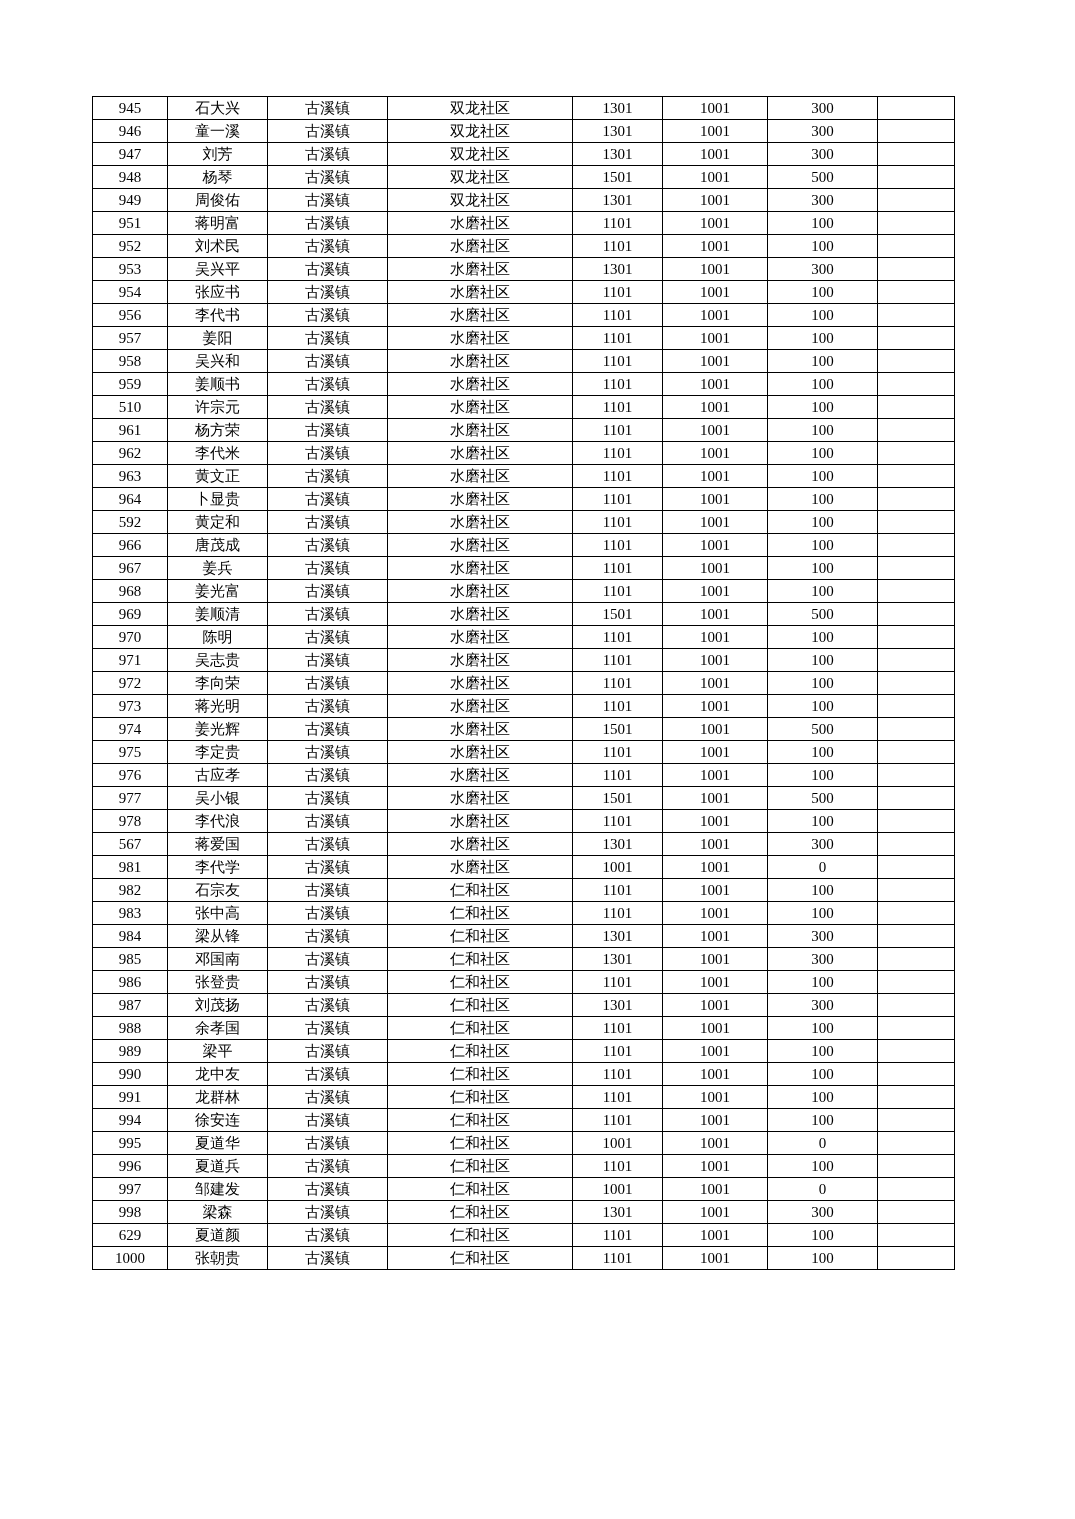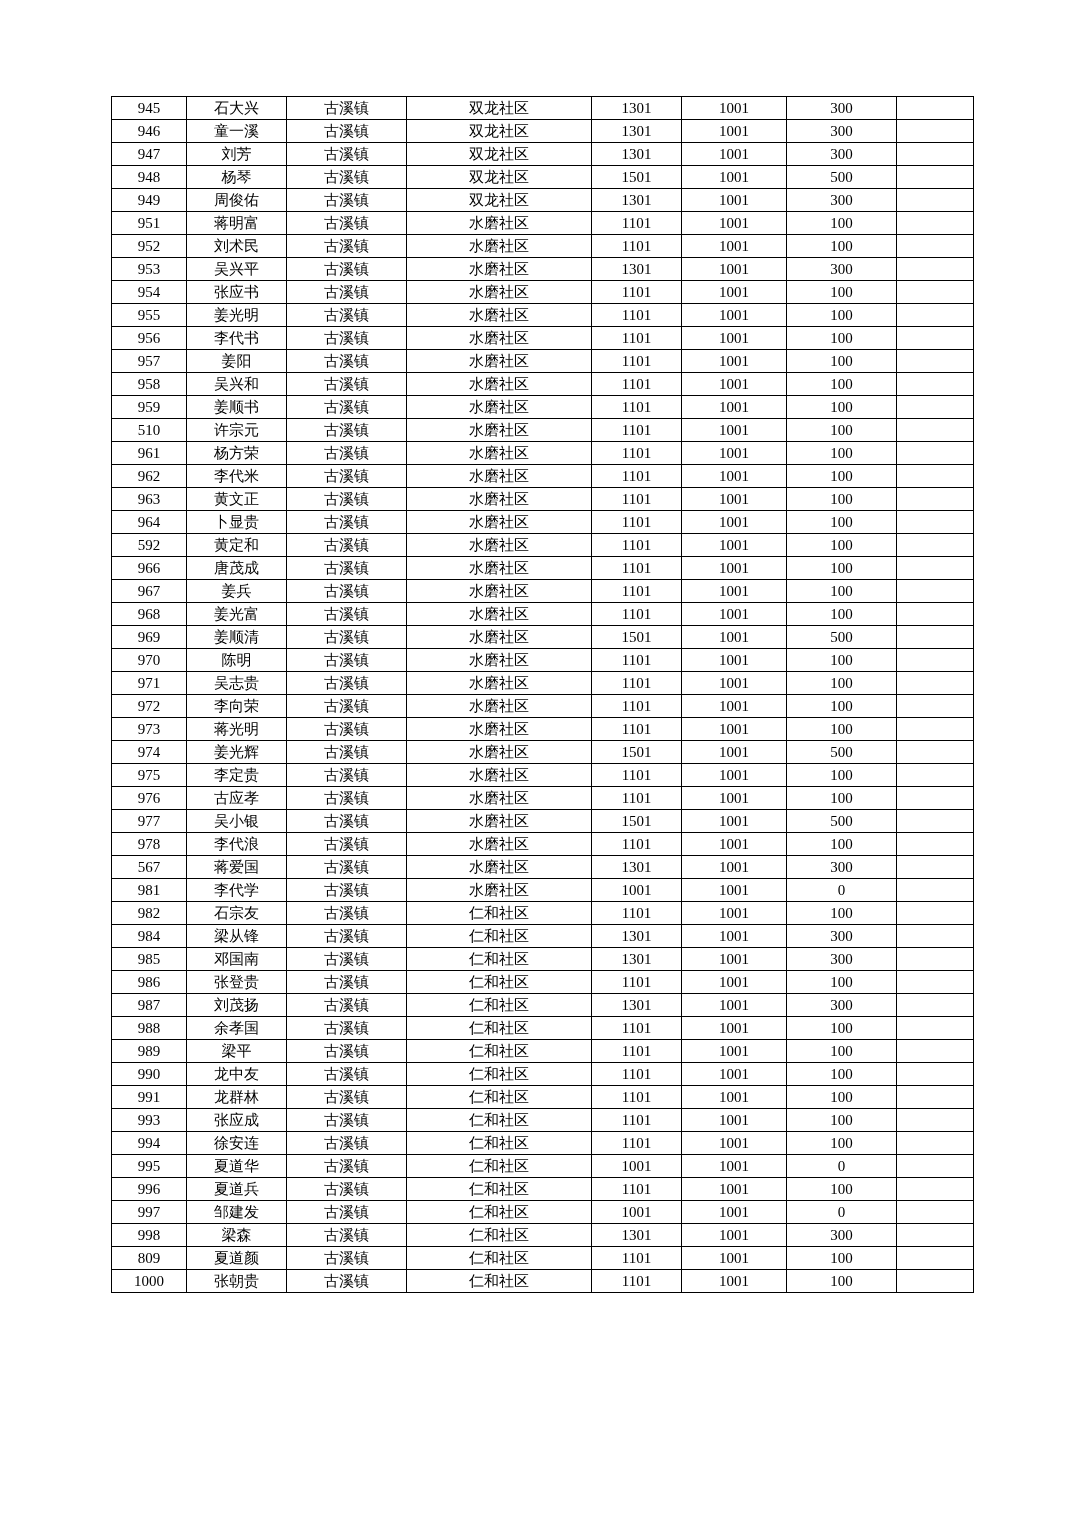--- a/index.html
+++ b/index.html
@@ -19,21 +19,20 @@
     inset: 0;
     background: #ffffff;
   }
   table.roster {
     position: absolute;
     left: 92px;
     top: 96px;
     width: 862px;
     border-collapse: collapse;
     table-layout: fixed;
-    margin-left: 19px;
   }
   table.roster td {
     border: 1px solid #000000;
     height: 22px;
     padding: 0 2px;
     text-align: center;
     vertical-align: middle;
     font-size: 15px;
     line-height: 1;
     white-space: nowrap;
@@ -148,30 +147,20 @@
           <td>954</td>
           <td>张应书</td>
           <td>古溪镇</td>
           <td>水磨社区</td>
           <td>1101</td>
           <td>1001</td>
           <td>100</td>
           <td></td>
         </tr>
         <tr>
-          <td>955</td>
-          <td>姜光明</td>
-          <td>古溪镇</td>
-          <td>水磨社区</td>
-          <td>1101</td>
-          <td>1001</td>
-          <td>100</td>
-          <td></td>
-        </tr>
-        <tr>
           <td>956</td>
           <td>李代书</td>
           <td>古溪镇</td>
           <td>水磨社区</td>
           <td>1101</td>
           <td>1001</td>
           <td>100</td>
           <td></td>
         </tr>
         <tr>
@@ -418,20 +407,30 @@
           <td>982</td>
           <td>石宗友</td>
           <td>古溪镇</td>
           <td>仁和社区</td>
           <td>1101</td>
           <td>1001</td>
           <td>100</td>
           <td></td>
         </tr>
         <tr>
+          <td>983</td>
+          <td>张中高</td>
+          <td>古溪镇</td>
+          <td>仁和社区</td>
+          <td>1101</td>
+          <td>1001</td>
+          <td>100</td>
+          <td></td>
+        </tr>
+        <tr>
           <td>984</td>
           <td>梁从锋</td>
           <td>古溪镇</td>
           <td>仁和社区</td>
           <td>1301</td>
           <td>1001</td>
           <td>300</td>
           <td></td>
         </tr>
         <tr>
@@ -498,30 +497,20 @@
           <td>991</td>
           <td>龙群林</td>
           <td>古溪镇</td>
           <td>仁和社区</td>
           <td>1101</td>
           <td>1001</td>
           <td>100</td>
           <td></td>
         </tr>
         <tr>
-          <td>993</td>
-          <td>张应成</td>
-          <td>古溪镇</td>
-          <td>仁和社区</td>
-          <td>1101</td>
-          <td>1001</td>
-          <td>100</td>
-          <td></td>
-        </tr>
-        <tr>
           <td>994</td>
           <td>徐安连</td>
           <td>古溪镇</td>
           <td>仁和社区</td>
           <td>1101</td>
           <td>1001</td>
           <td>100</td>
           <td></td>
         </tr>
         <tr>
@@ -558,21 +547,21 @@
           <td>998</td>
           <td>梁森</td>
           <td>古溪镇</td>
           <td>仁和社区</td>
           <td>1301</td>
           <td>1001</td>
           <td>300</td>
           <td></td>
         </tr>
         <tr>
-          <td>809</td>
+          <td>629</td>
           <td>夏道颜</td>
           <td>古溪镇</td>
           <td>仁和社区</td>
           <td>1101</td>
           <td>1001</td>
           <td>100</td>
           <td></td>
         </tr>
         <tr>
           <td>1000</td>

